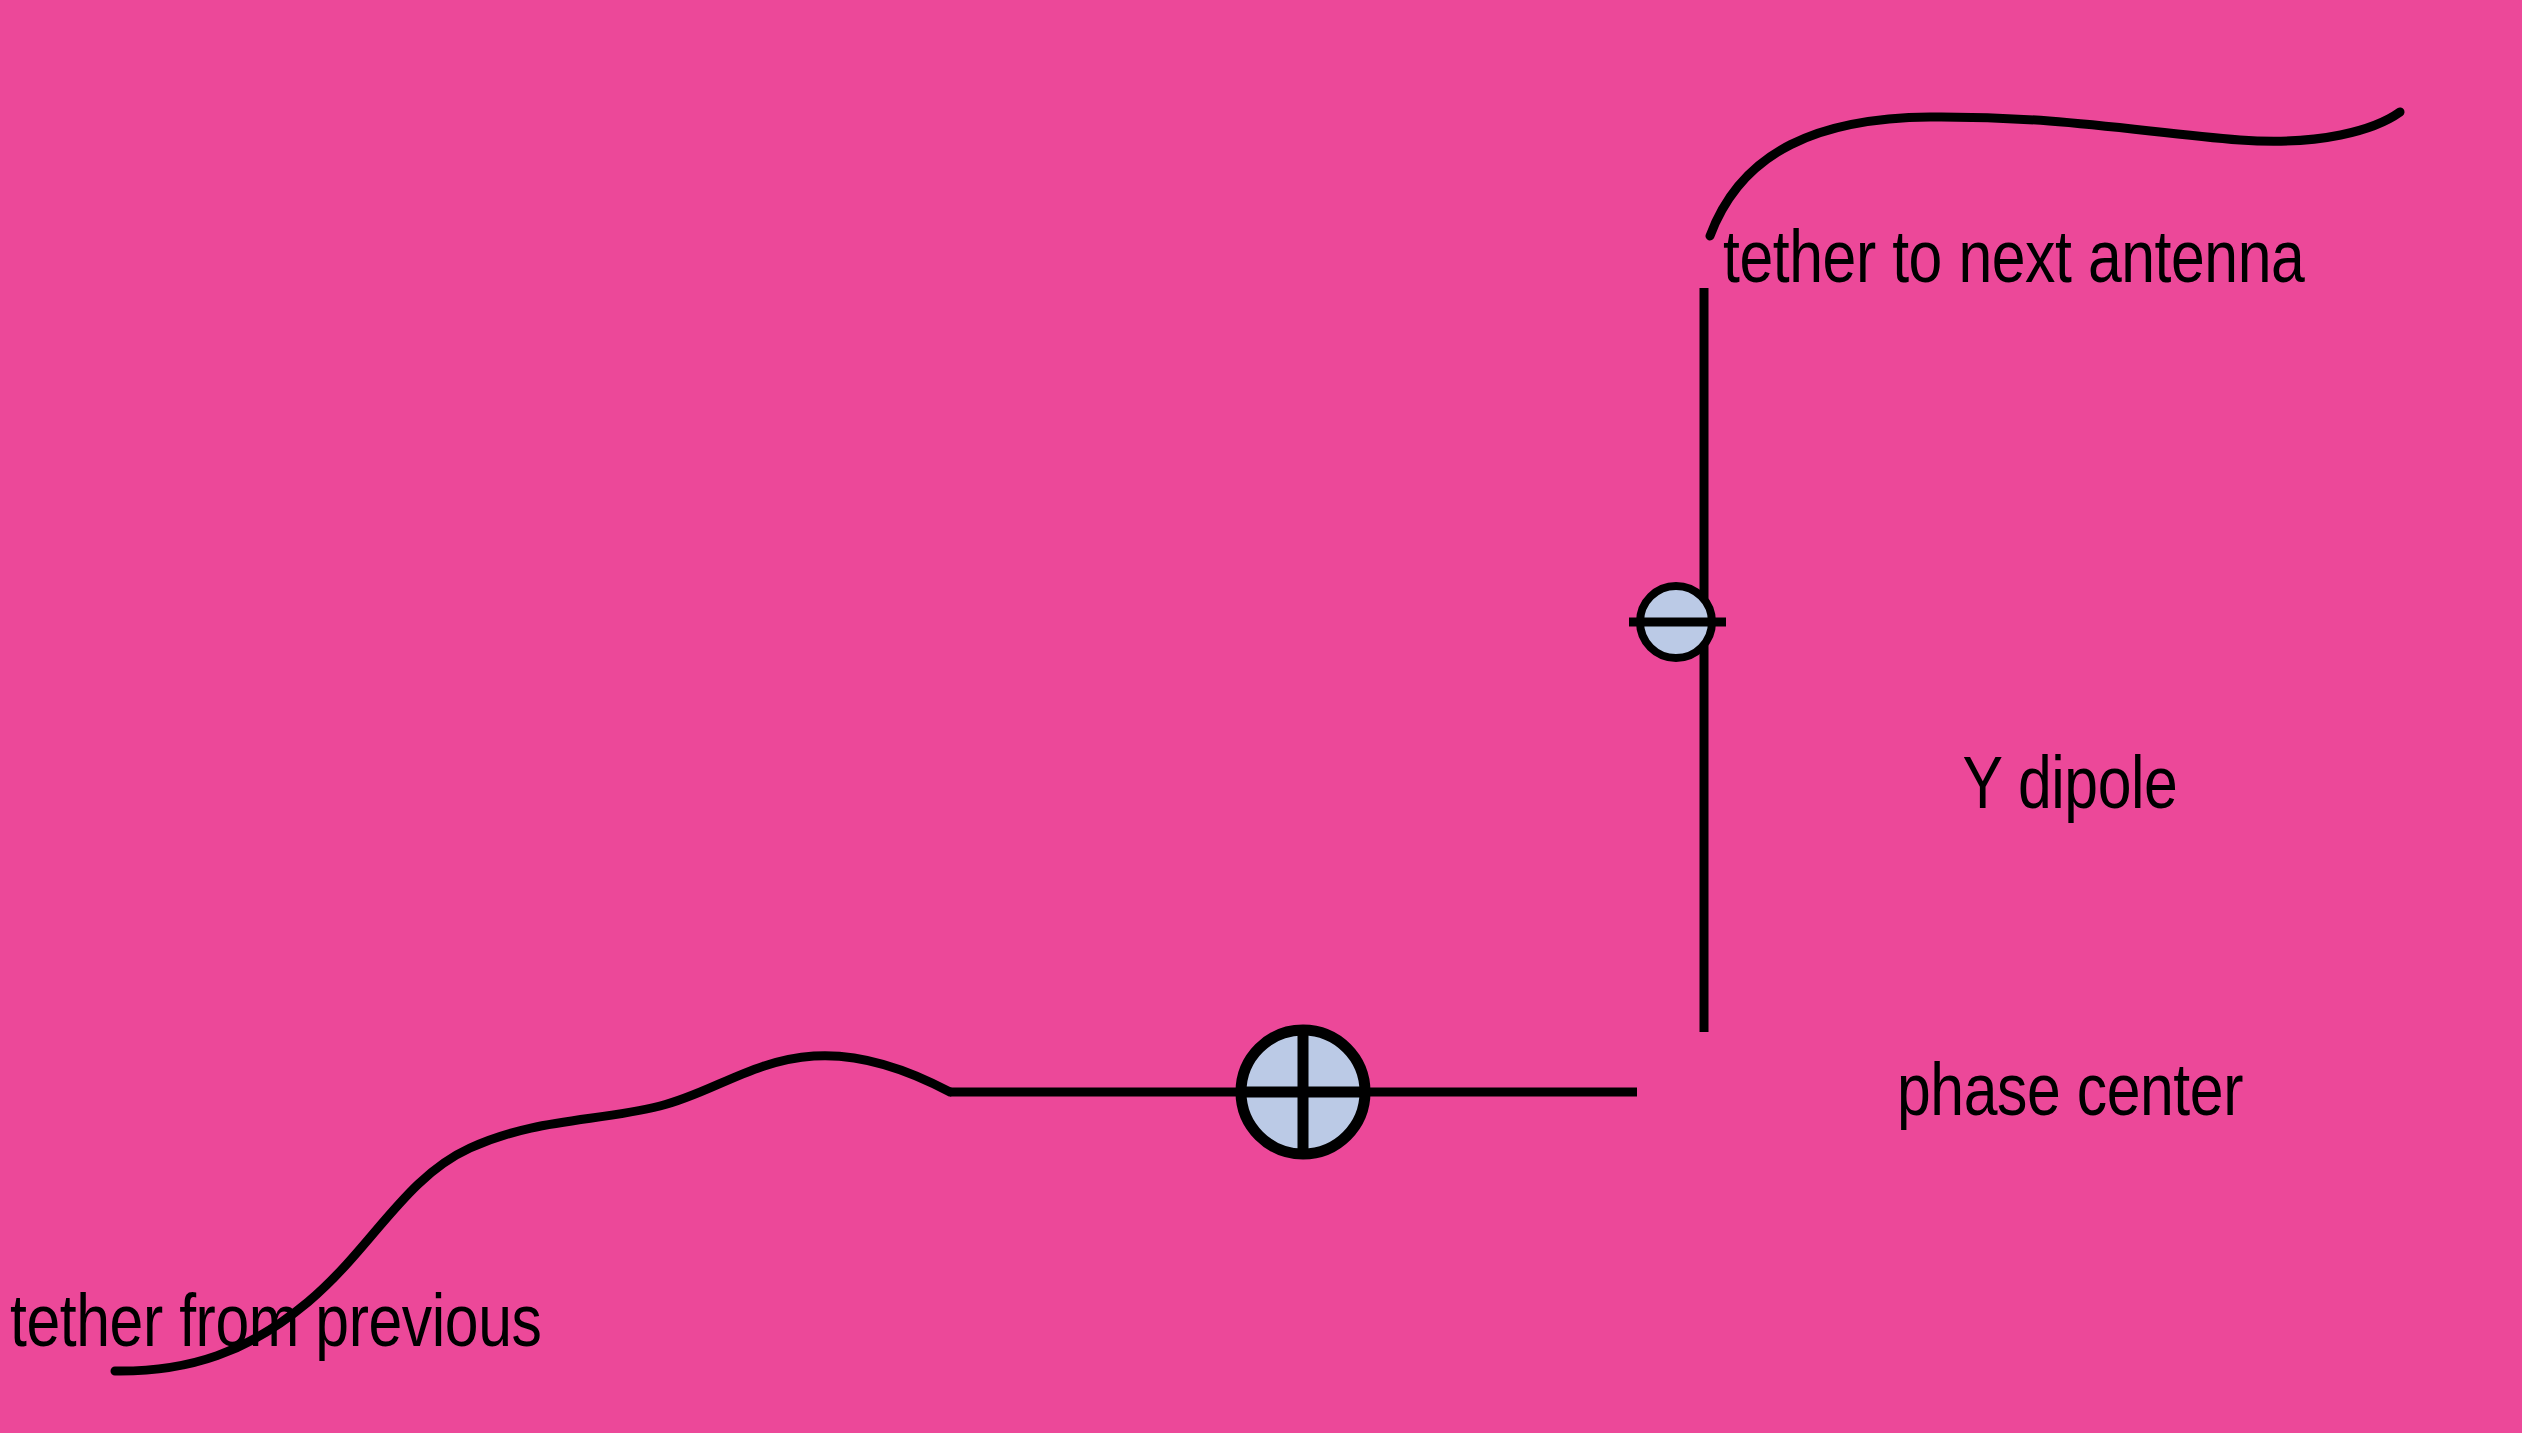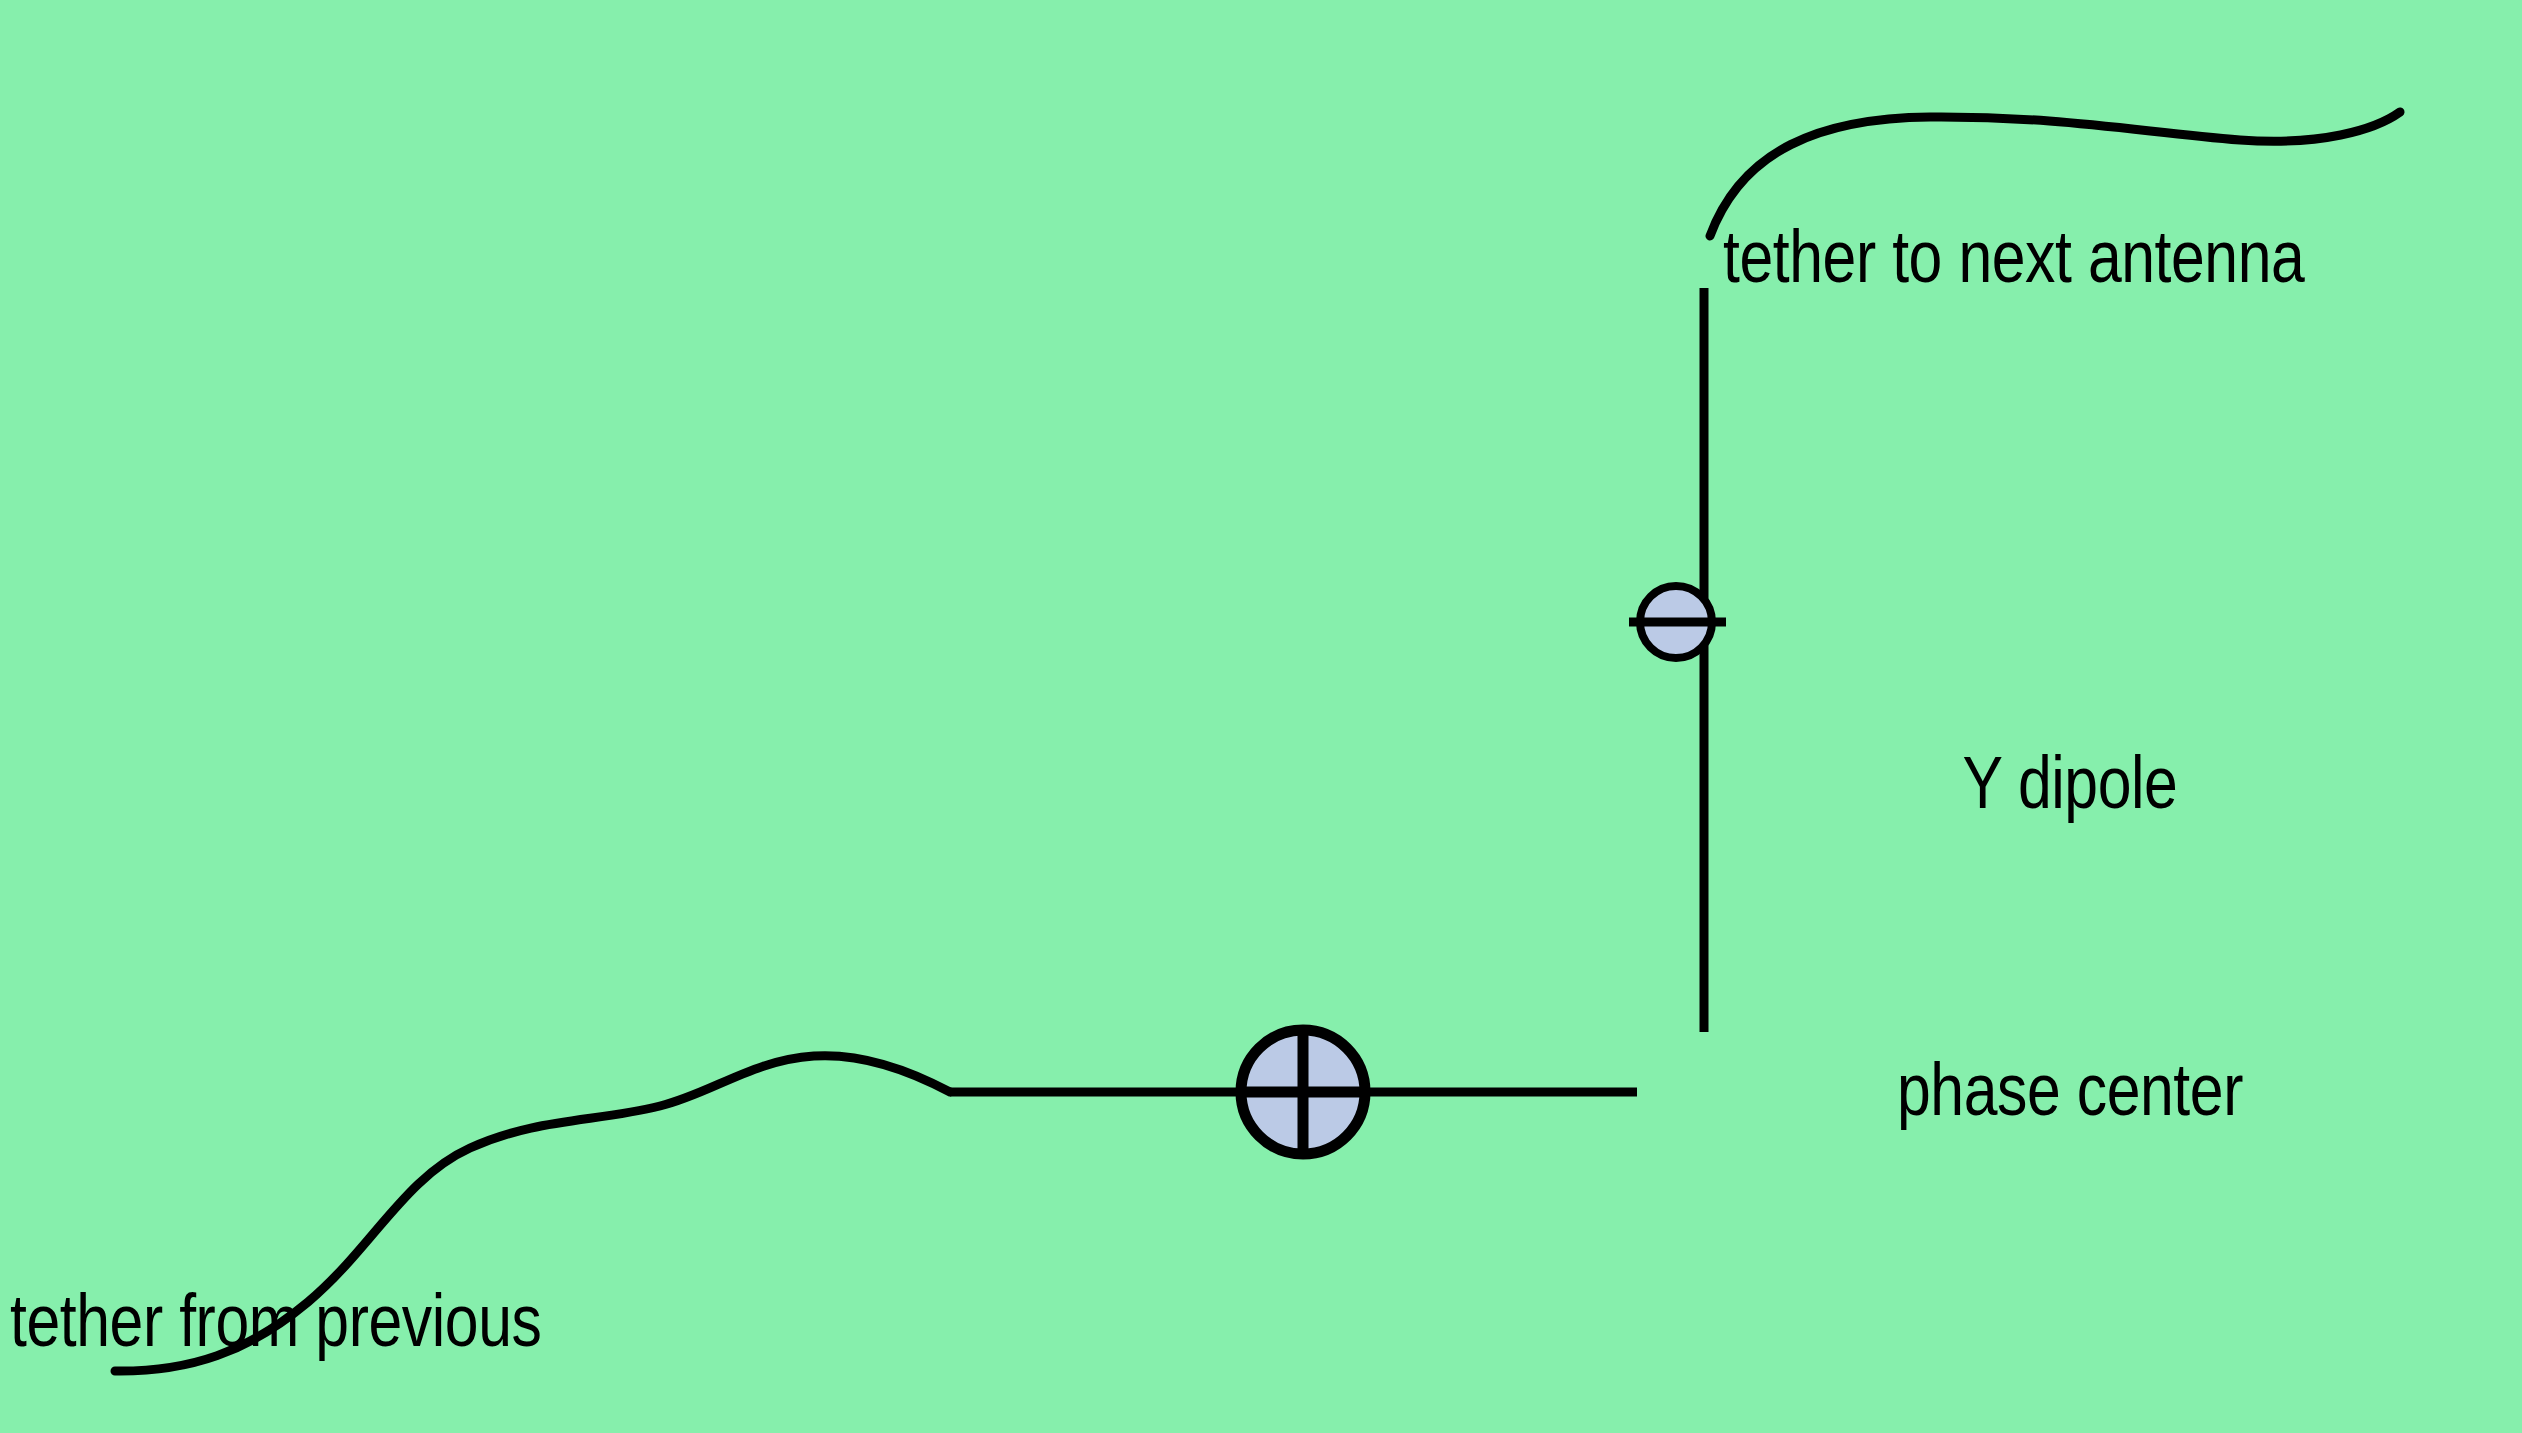--- a/index.html
+++ b/index.html
@@ -8,21 +8,21 @@
     padding: 0;
     background: #ffffff;
   }
   body {
     font-family: "Liberation Sans", "DejaVu Sans", sans-serif;
   }
   #stage {
     position: relative;
     width: 2522px;
     height: 1433px;
-    background: #86efac;
+    background: #ec4899;
     overflow: hidden;
   }
   #diagram-svg {
     position: absolute;
     left: 0;
     top: 0;
     width: 2522px;
     height: 1433px;
     display: block;
   }

